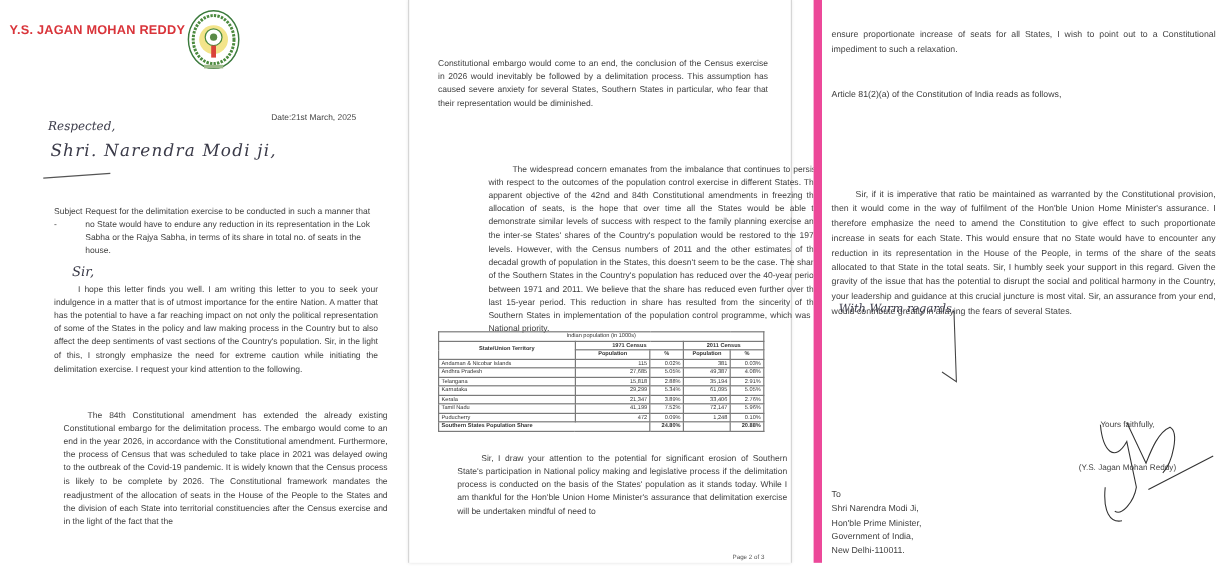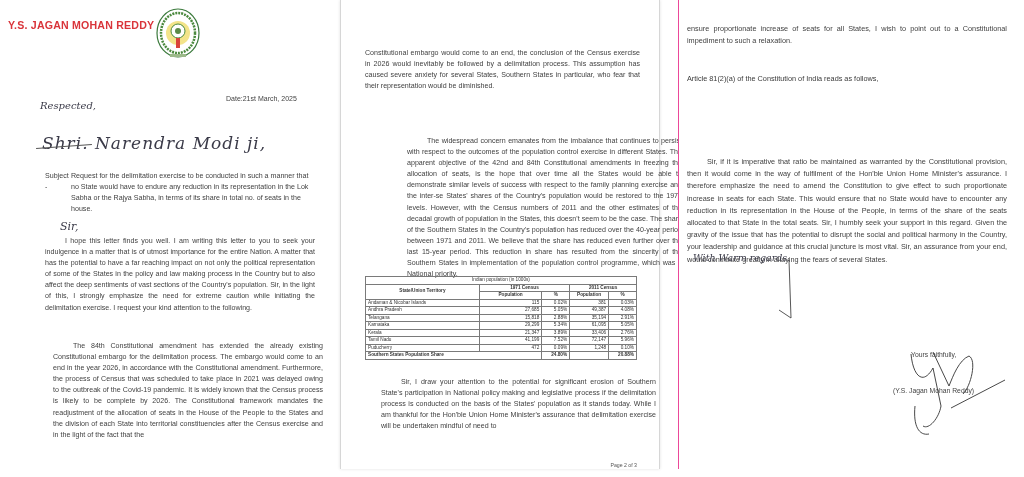--- a/index.html
+++ b/index.html
@@ -2,34 +2,34 @@
 <html><head>
 <meta charset="utf-8">
 <style>
   * { box-sizing: border-box; margin: 0; padding: 0; }
   html, body { width: 1024px; height: 477px; background: #ffffff; overflow: hidden; }
   body { font-family: "Liberation Sans", sans-serif; color: #3a3a3a; position: relative; }
 
   .page { position: absolute; top: 0; height: 469px; background: #fff; }
   #page1 { left: 0; width: 328px; }
   #page2 { left: 340px; width: 320px; border-left: 1px solid #d6d6d6; border-right: 1px solid #d6d6d6; box-shadow: 0 0 3px rgba(0,0,0,0.12); }
-  #page3 { left: 678px; width: 346px; border-left: 1px solid #ec4899; }
+  #page3 { left: 678px; width: 346px; border-left: 7px solid #ec4899; }
 
   .abs { position: absolute; }
   .body-text { font-size: 7.1px; line-height: 11.1px; text-align: justify; color: #3f3f3f; }
   .indent { text-indent: 20px; }
 
   
   .lh-name { left: 8px; top: 19px; font-family: "Liberation Sans", sans-serif; font-weight: bold; font-size: 10.6px; color: #d9343a; letter-spacing: 0.2px; }
   .lh-lines { left: 8px; top: 33px; font-family: "Liberation Serif", serif; font-size: 7.1px; line-height: 9.6px; color: #4a4a4a; }
   .logo { left: 155px; top: 7px; width: 46px; height: 56px; }
   .date { left: 226px; top: 95px; font-size: 7px; color: #444; }
   .hand { font-family: "DejaVu Serif", serif; font-style: italic; color: #3a3a48; }
   .salut1 { left: 40px; top: 100px; font-size: 10px; }
-  .salut2 { left: 42px; top: 133px; font-size: 17px; letter-spacing: 1px; }
+  .salut2 { left: 42px; top: 118px; font-size: 14px; letter-spacing: 1px; }
   .salut2-line { left: 36px; top: 146px; width: 56px; height: 1px; background: #555; transform: rotate(-4deg); }
   .subject { left: 45px; top: 171px; width: 270px; font-size: 7.1px; line-height: 11px; color: #3f3f3f; }
   .subject .lbl { float: left; width: 26px; }
   .subject .txt { margin-left: 26px; }
   .sir { left: 60px; top: 220px; font-size: 11px; }
   .p1a { left: 45px; top: 236px; width: 270px; }
   .p1b { left: 53px; top: 341px; width: 270px; }
 
   
   .p2a { left: 24px; top: 48px; width: 275px; }
@@ -173,13 +173,20 @@
     <path d="M14 2 L16 60 L4 52" fill="none" stroke="#444" stroke-width="0.9"></path>
   </svg>
   <div class="abs yours">Yours faithfully,</div>
   <div class="abs signame">(Y.S. Jagan Mohan Reddy)</div>
   <svg class="abs sig" viewBox="0 0 120 90">
     <path d="M18 8 C20 30, 30 40, 40 22 L48 60 C46 72, 36 84, 30 80" fill="none" stroke="#333" stroke-width="0.9"></path>
     <path d="M40 6 L56 40 C60 30, 66 14, 76 10 C84 14, 78 40, 70 48" fill="none" stroke="#333" stroke-width="0.9"></path>
     <path d="M22 60 C20 80, 26 90, 36 88" fill="none" stroke="#333" stroke-width="0.9"></path>
     <path d="M58 62 L112 34" fill="none" stroke="#333" stroke-width="0.9"></path>
   </svg>
+  <div class="abs to-block">
+    <div>To</div>
+    <div>Shri Narendra Modi Ji,</div>
+    <div>Hon'ble Prime Minister,</div>
+    <div>Government of India,</div>
+    <div>New Delhi-110011.</div>
+  </div>
 </div>
 
 </body></html>

